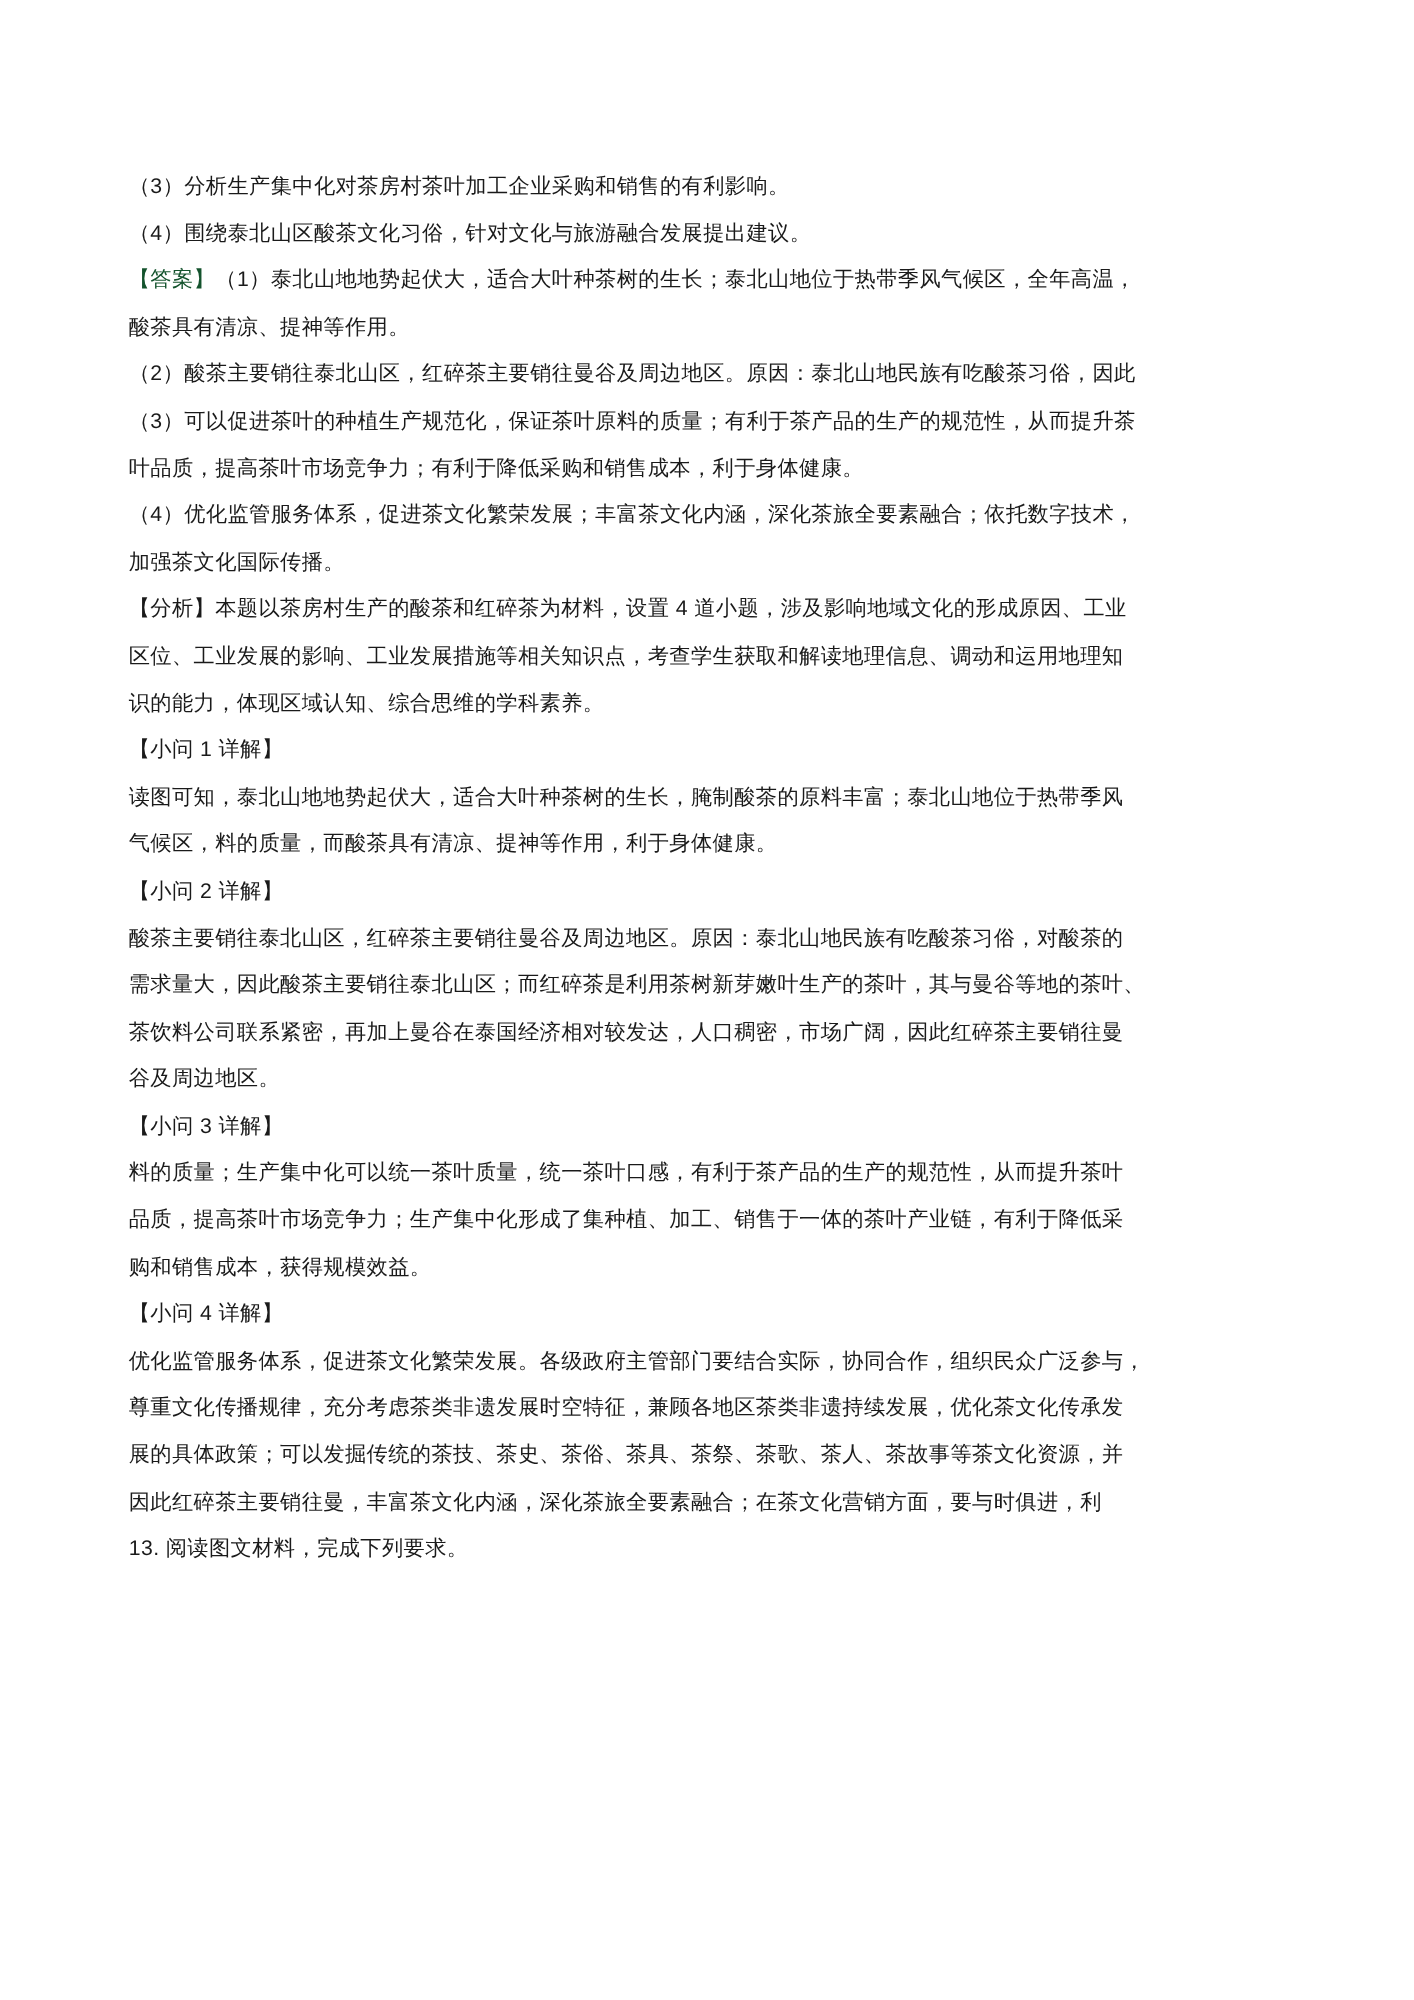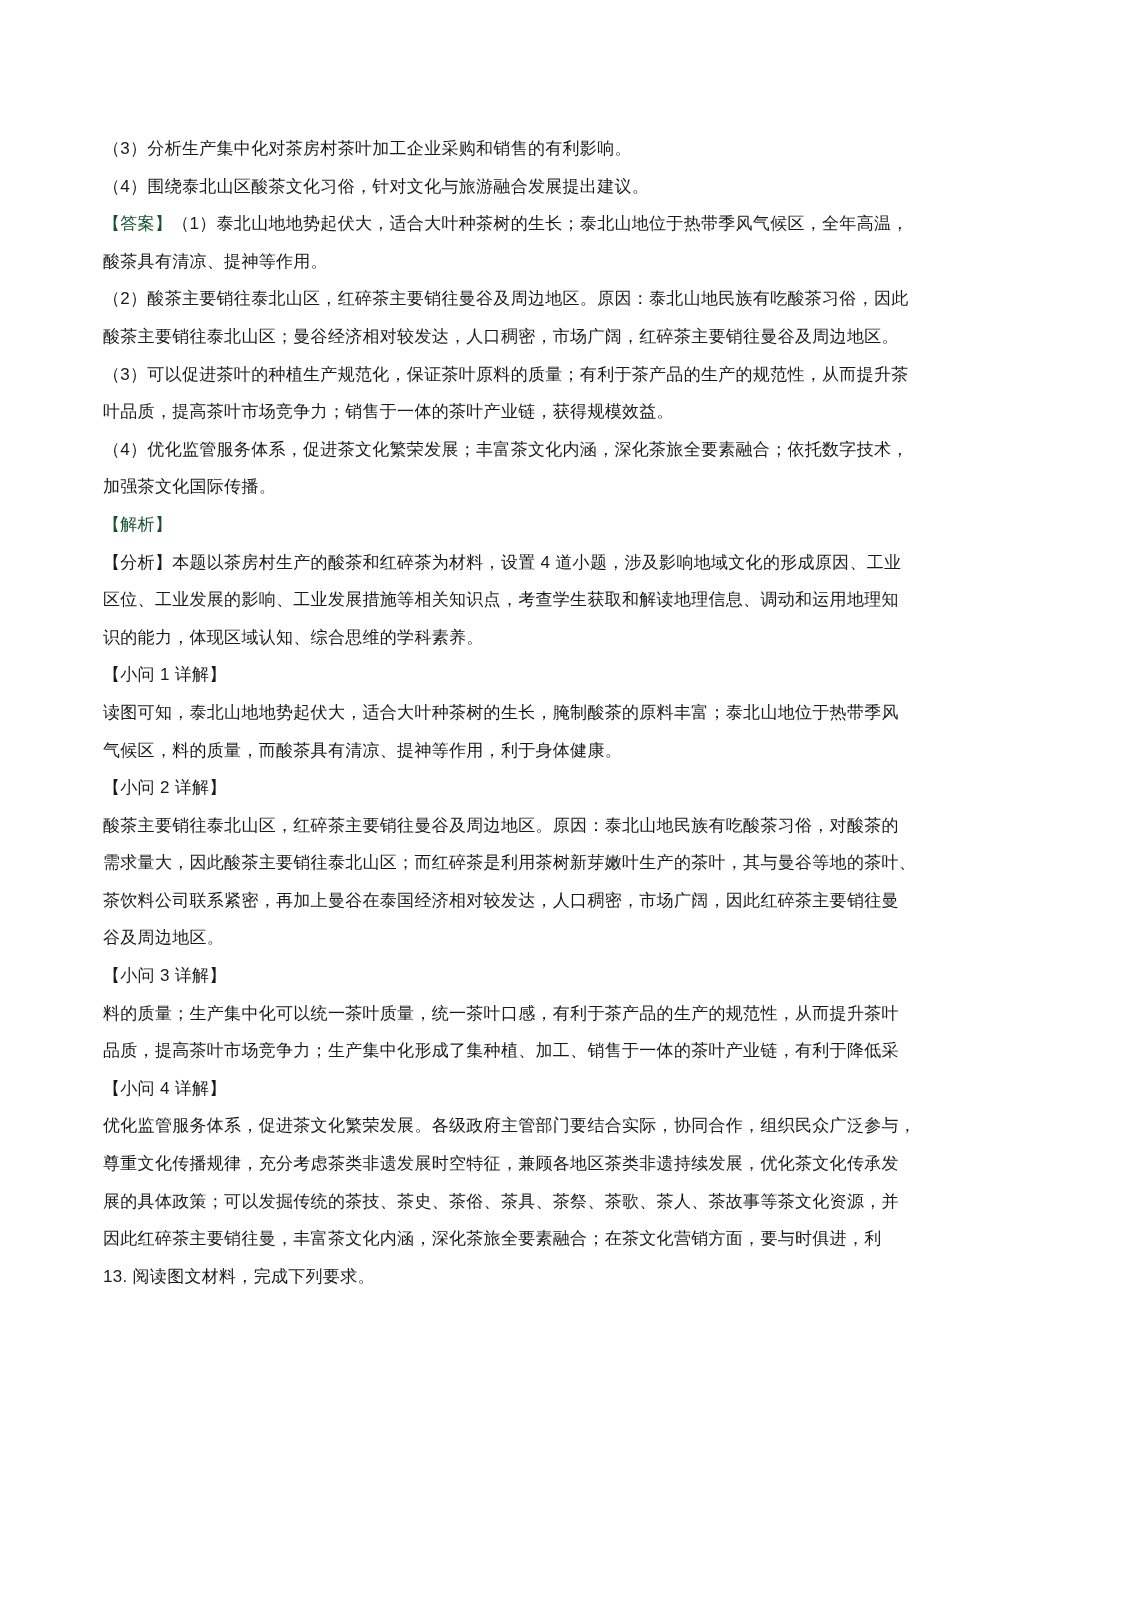--- a/index.html
+++ b/index.html
@@ -23,47 +23,46 @@
 <body>
 
 <div class="page">
   <div class="line">（3）分析生产集中化对茶房村茶叶加工企业采购和销售的有利影响。</div>
   <div class="line">（4）围绕泰北山区酸茶文化习俗，针对文化与旅游融合发展提出建议。</div>
 
   <div class="line"><span class="tag-blue">【答案】</span><span>（1）泰北山地地势起伏大，适合大叶种茶树的生长；泰北山地位于热带季风气候区，全年高温，</span></div>
   <div class="line">酸茶具有清凉、提神等作用。</div>
 
   <div class="line">（2）酸茶主要销往泰北山区，红碎茶主要销往曼谷及周边地区。原因：泰北山地民族有吃酸茶习俗，因此</div>
-  <div class="line">酸茶主要销往泰北山区；曼谷经济相对较发达，人口稠密，市场广阔，红碎茶主要销往曼谷及周边地区。</div>
 
   <div class="line">（3）可以促进茶叶的种植生产规范化，保证茶叶原料的质量；有利于茶产品的生产的规范性，从而提升茶</div>
-  <div class="line">叶品质，提高茶叶市场竞争力；销售于一体的茶叶产业链，获得规模效益。</div>
+  <div class="line">叶品质，提高茶叶市场竞争力；有利于降低采购和销售成本，利于身体健康。</div>
 
   <div class="line">（4）优化监管服务体系，促进茶文化繁荣发展；丰富茶文化内涵，深化茶旅全要素融合；依托数字技术，</div>
   <div class="line">加强茶文化国际传播。</div>
 
-  <div class="line tag-blue">【解析】</div>
 
   <div class="line">【分析】本题以茶房村生产的酸茶和红碎茶为材料，设置 4 道小题，涉及影响地域文化的形成原因、工业</div>
   <div class="line">区位、工业发展的影响、工业发展措施等相关知识点，考查学生获取和解读地理信息、调动和运用地理知</div>
   <div class="line">识的能力，体现区域认知、综合思维的学科素养。</div>
 
   <div class="line heading">【小问 1 详解】</div>
   <div class="line">读图可知，泰北山地地势起伏大，适合大叶种茶树的生长，腌制酸茶的原料丰富；泰北山地位于热带季风</div>
   <div class="line">气候区，料的质量，而酸茶具有清凉、提神等作用，利于身体健康。</div>
 
   <div class="line heading">【小问 2 详解】</div>
   <div class="line">酸茶主要销往泰北山区，红碎茶主要销往曼谷及周边地区。原因：泰北山地民族有吃酸茶习俗，对酸茶的</div>
   <div class="line">需求量大，因此酸茶主要销往泰北山区；而红碎茶是利用茶树新芽嫩叶生产的茶叶，其与曼谷等地的茶叶、</div>
   <div class="line">茶饮料公司联系紧密，再加上曼谷在泰国经济相对较发达，人口稠密，市场广阔，因此红碎茶主要销往曼</div>
   <div class="line">谷及周边地区。</div>
 
   <div class="line heading">【小问 3 详解】</div>
   <div class="line">料的质量；生产集中化可以统一茶叶质量，统一茶叶口感，有利于茶产品的生产的规范性，从而提升茶叶</div>
   <div class="line">品质，提高茶叶市场竞争力；生产集中化形成了集种植、加工、销售于一体的茶叶产业链，有利于降低采</div>
+  <div class="line">购和销售成本，获得规模效益。</div>
 
   <div class="line heading">【小问 4 详解】</div>
   <div class="line">优化监管服务体系，促进茶文化繁荣发展。各级政府主管部门要结合实际，协同合作，组织民众广泛参与，</div>
   <div class="line">尊重文化传播规律，充分考虑茶类非遗发展时空特征，兼顾各地区茶类非遗持续发展，优化茶文化传承发</div>
   <div class="line">展的具体政策；可以发掘传统的茶技、茶史、茶俗、茶具、茶祭、茶歌、茶人、茶故事等茶文化资源，并</div>
   <div class="line">因此红碎茶主要销往曼，丰富茶文化内涵，深化茶旅全要素融合；在茶文化营销方面，要与时俱进，利</div>
 
   <div class="line">13. 阅读图文材料，完成下列要求。</div>
 </div>
 

